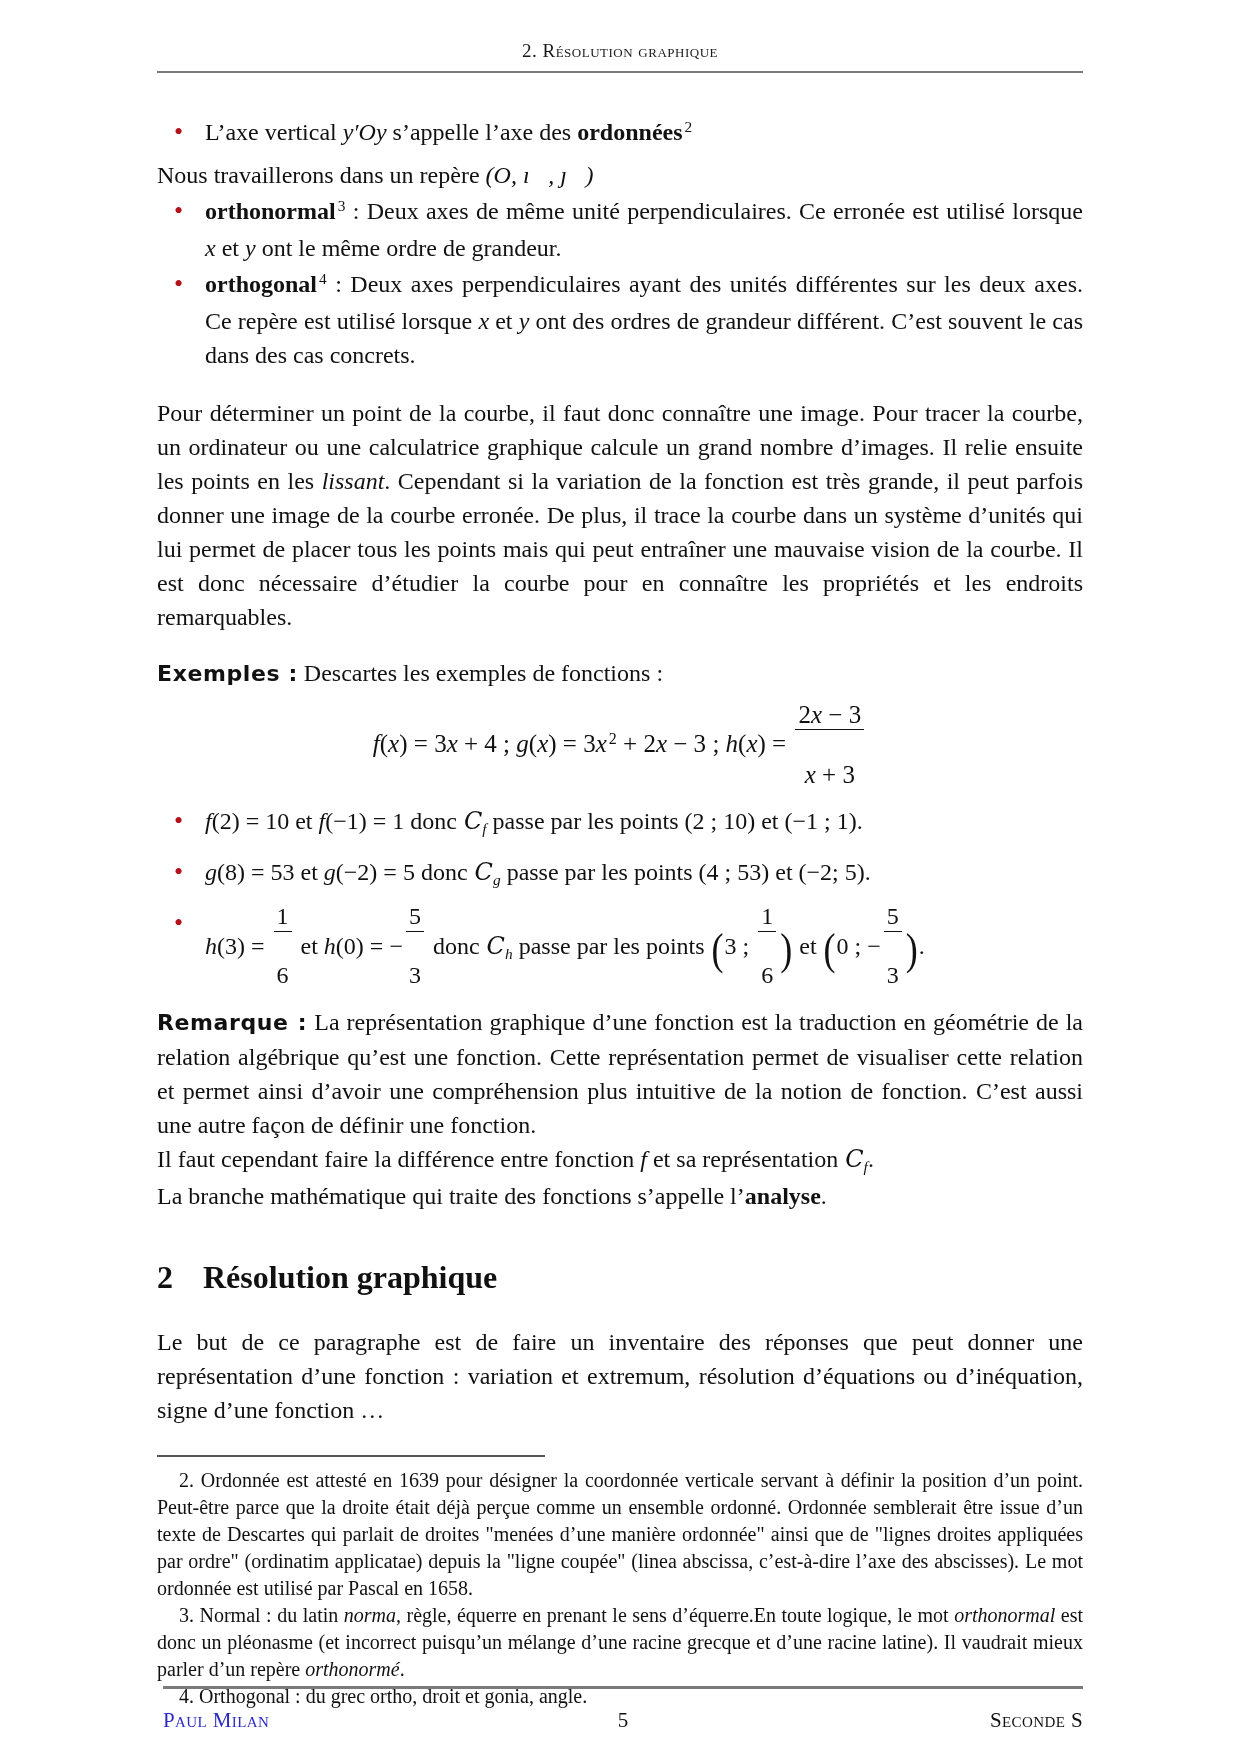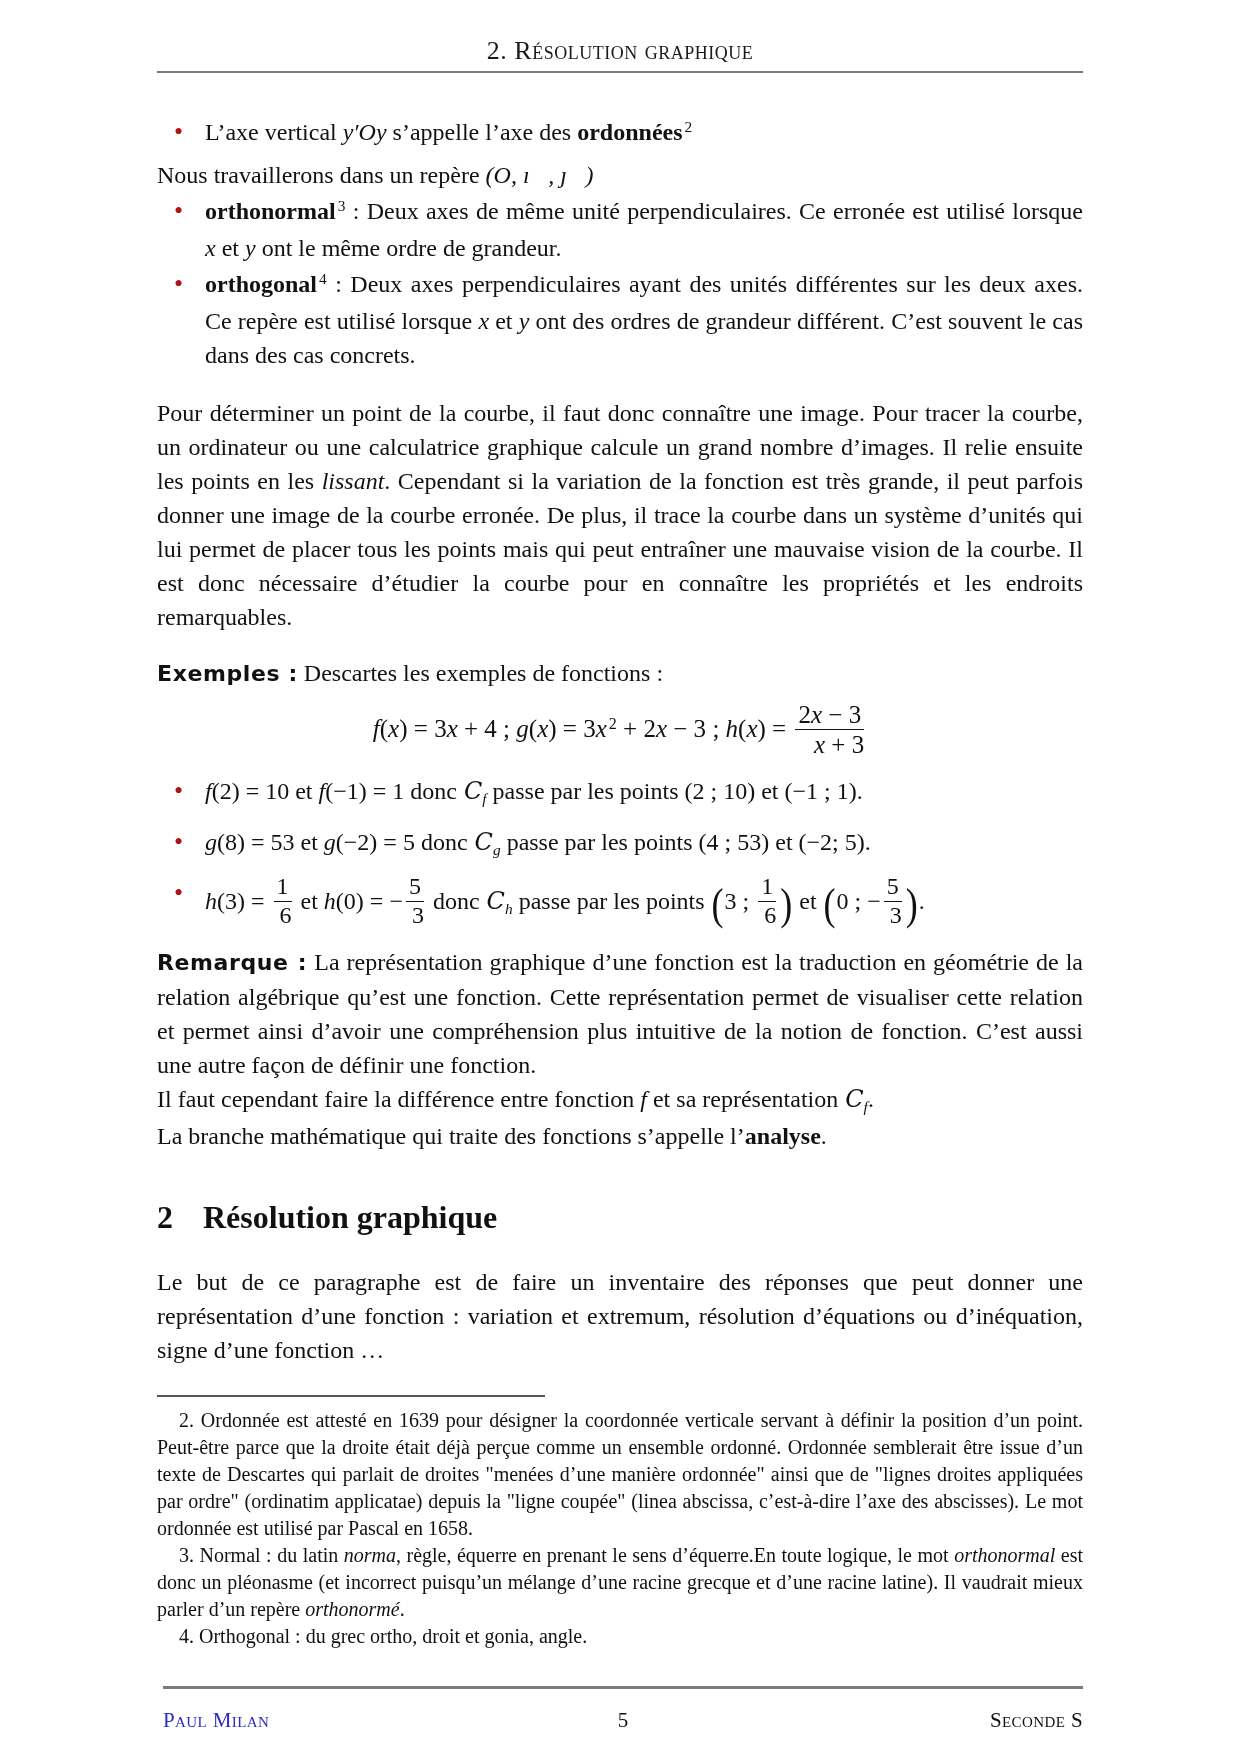--- a/index.html
+++ b/index.html
@@ -9,21 +9,21 @@
     box-sizing:border-box;
     padding:38px 157px 0 157px;
     background:#ffffff;
     font-family:"Liberation Serif", serif;
     font-size:24px;line-height:34px;color:#111111;
     overflow:hidden;
   }
   
   .header-title{
     text-align:center;
-    font-size:26px;line-height:26px;
+    font-size:19px;line-height:26px;
     letter-spacing:.5px;
     color:#1a1a1a;
     font-variant:small-caps;
   }
   .header-rule{height:2.4px;background:var(--rule_gray,#7b7b7b);margin-top:7px;}
   
   .para{text-align:justify;margin:0;}
   
   .blist{list-style:none;margin:0;padding:0;}
   .blist li{position:relative;padding-left:48px;margin:2px 0;text-align:justify;}
@@ -48,25 +48,25 @@
     display:inline-block;
     font-size:150%;
     transform:scaleY(1.25);
     vertical-align:middle;
     line-height:1;
     padding:0 1px;
     font-weight:300;
   }
   .frac{
     display:inline-block;vertical-align:middle;
-    text-align:right;line-height:1.08;margin:0 3px;
+    text-align:center;line-height:1.08;margin:0 3px;
     position:relative;top:-2px;
   }
   .frac .num{display:block;border-bottom:1.5px solid #111;padding:0 3px 1px 3px;}
-  .frac .den{display:block;padding-top:1px;}
+  .frac .den{display:block;padding-top:1px;margin-top:30px;}
   
   .mt-first{margin-top:42px;}
   .repere-line{margin-top:6px;}
   .zones{margin-top:16px;}
   .curve{margin-top:24px;}
   .examples-line{margin-top:22px;}
   .formula{
     text-align:center;
     margin:12px 0 4px 0;
     font-size:25px;

